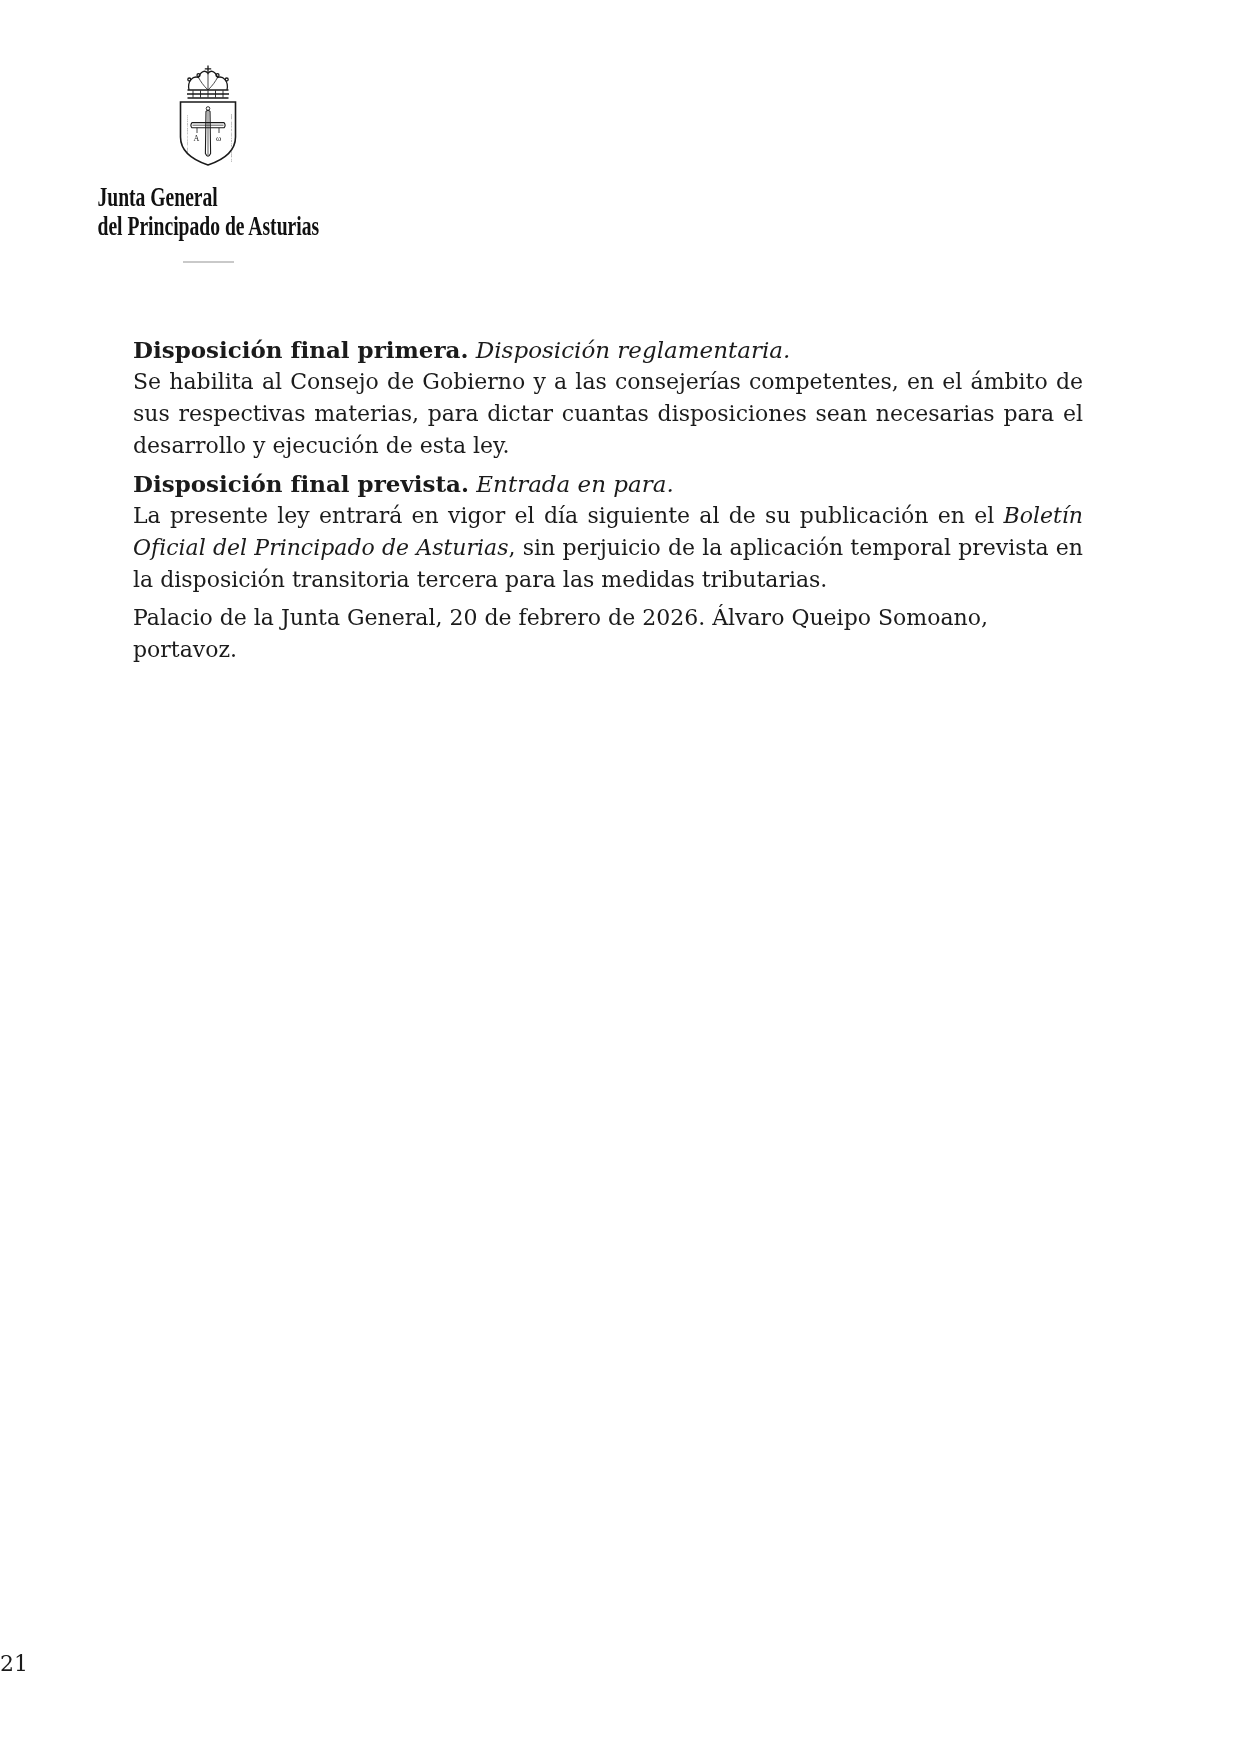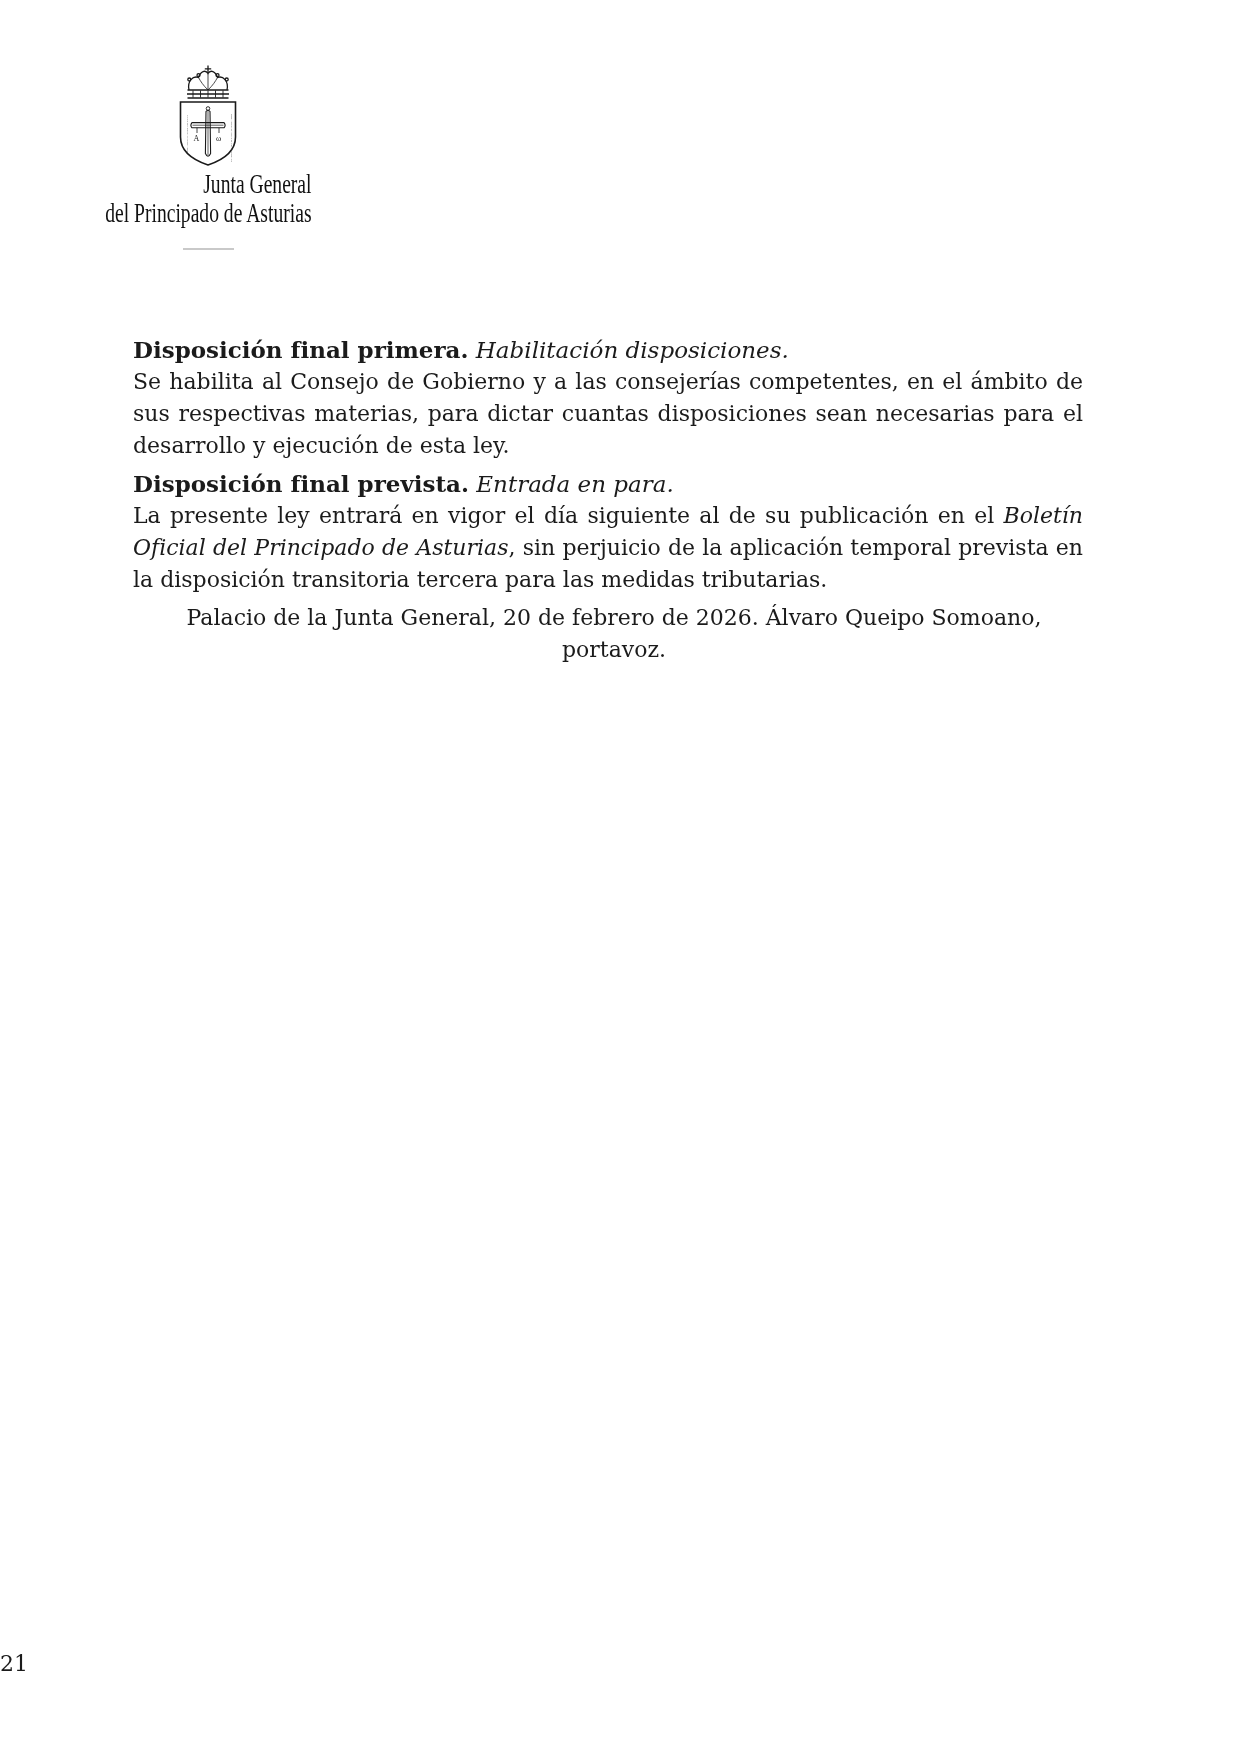--- a/index.html
+++ b/index.html
@@ -24,27 +24,28 @@
     top: 64px;
     width: 250px;
     display: flex;
     flex-direction: column;
     align-items: center;
   }
   .emblem {
     display: block;
   }
   .org-name {
-    margin-top: 3px;
-    text-align: right;
+    margin-top: 16px;
+    text-align: left;
     font-family: "Liberation Serif", serif;
     font-size: 28px;
     line-height: 29px;
     color: #111111;
     white-space: nowrap;
+    font-weight: bold;
   }
   .org-name .org-line {
     display: block;
     transform: scaleX(0.70);
     transform-origin: 50% 50%;
   }
   .letterhead-rule {
     margin-top: 21px;
     width: 51px;
     height: 2px;
@@ -66,21 +67,21 @@
     font-size: 23px;
   }
   .heading-bold { font-weight: 700; }
   .heading-italic { font-weight: 400; font-style: italic; }
   .body-par {
     margin: 0 12px 6px 0;
   }
   .inline-italic { font-style: italic; }
   .closing-par {
     margin: 0;
-    text-align: center;
+    text-align: left;
   }
 
   
   .page-footer {
     position: absolute;
     left: 0;
     top: 1650px;
     width: 100%;
     text-align: left;
     font-size: 22px;
@@ -131,21 +132,21 @@
       <span class="org-line">del Principado de Asturias</span>
     </div>
 
     <div class="letterhead-rule"></div>
   </div>
 
   <div class="doc">
 
     <p class="provision-heading">
       <span class="heading-bold">Disposición final primera.</span>
-      <span class="heading-italic">Habilitación disposiciones.</span>
+      <span class="heading-italic">Disposición reglamentaria.</span>
     </p>
     <p class="body-par">Se habilita al Consejo de Gobierno y a las consejerías competentes, en el ámbito de sus respectivas materias, para dictar cuantas disposiciones sean necesarias para el desarrollo y ejecución de esta ley.</p>
 
     <p class="provision-heading">
       <span class="heading-bold">Disposición final prevista.</span>
       <span class="heading-italic">Entrada en para.</span>
     </p>
     <p class="body-par"><span>La presente ley entrará en vigor el día siguiente al de su publicación en el </span><span class="inline-italic">Boletín Oficial del Principado de Asturias</span><span>, sin perjuicio de la aplicación temporal prevista en la disposición transitoria tercera para las medidas tributarias.</span></p>
 
     <p class="closing-par">Palacio de la Junta General, 20 de febrero de 2026. Álvaro Queipo Somoano, portavoz.</p>

